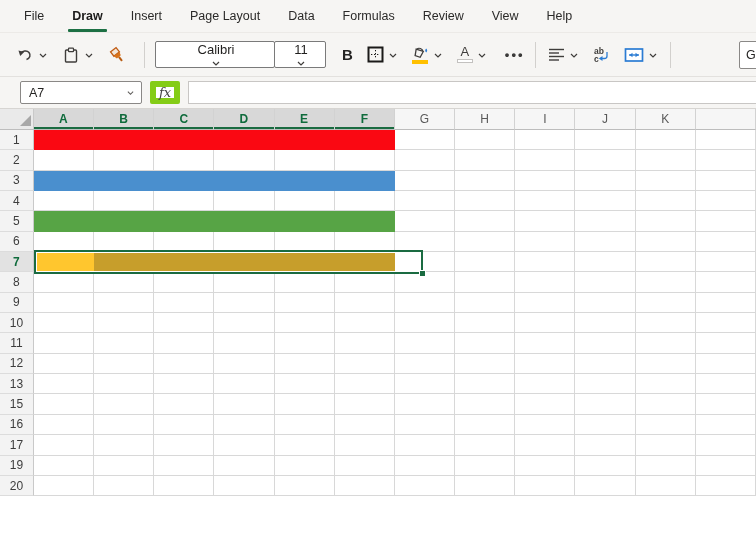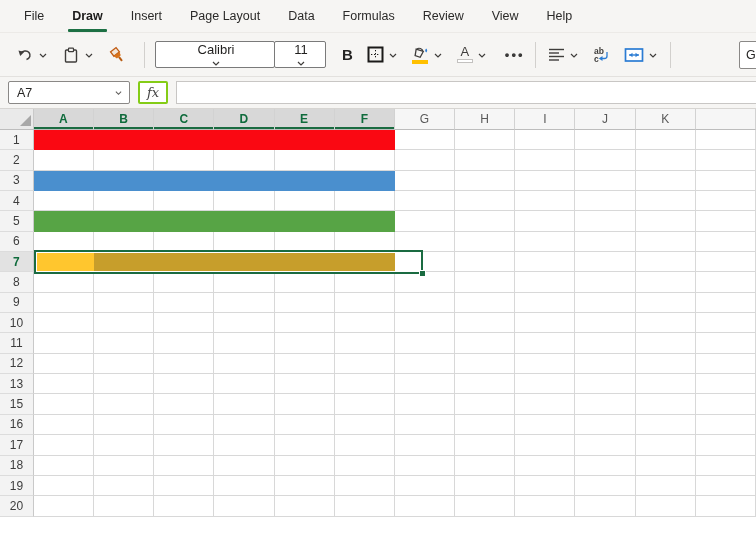--- a/index.html
+++ b/index.html
@@ -21,23 +21,23 @@
   .selectbox { display:flex; align-items:center; justify-content:space-between; background:#fff; border:1px solid #7a7a7a; border-radius:2px; height:27px; padding:0 6px 0 8px; font-size:13px; color:#201f1e;flex-direction:column; }
   .fontbox { width:120px; }
   .sizebox { width:52px; margin-left:-1px; }
   .boldbtn { font-weight:bold; font-size:15px; color:#252423; margin:0 12px 0 16px; }
   .swatchbtn { display:flex; flex-direction:column; align-items:center; justify-content:center; gap:1px; }
   .swatch { width:16px; height:4px; }
   .moredots { font-size:13px; font-weight:bold; letter-spacing:2px; color:#3b3a39; margin:0 6px; }
   .gbox { position:absolute; left:739px; top:8px; width:26px; height:28px; background:#fff; border:1px solid #8a8886; border-radius:2px; display:flex; align-items:center; padding-left:6px; font-size:12.5px; color:#252423; }
 
   
-  .fstrip { height:32px; background:#f6f5f3; display:flex; align-items:center; padding-left:8px; border-bottom:1px solid #d7d5d2; }
+  .fstrip { height:32px; background:#f6f5f3; display:flex; align-items:center; padding-left:20px; border-bottom:1px solid #d7d5d2; }
   .namebox { width:122px; height:23px; background:#fff; border:1px solid #8a8886; border-radius:2px; display:flex; align-items:center; justify-content:space-between; padding:0 6px 0 8px; font-size:12.5px; color:#252423; }
-  .fxbtn { width:30px; height:23px; margin-left:8px; background:#fff; border:2px solid #84cc16; border-radius:2px; display:flex; align-items:center; justify-content:center; font-family:"DejaVu Serif", serif; font-style:italic; font-size:13px; color:#444; }
+  .fxbtn { width:30px; height:23px; margin-left:8px; background:#fff; border:6px solid #84cc16; border-radius:2px; display:flex; align-items:center; justify-content:center; font-family:"DejaVu Serif", serif; font-style:italic; font-size:13px; color:#444; }
   .finput { flex:1; height:23px; margin-left:8px; background:#fff; border:1px solid #c8c6c4; border-right:none; font-size:12px; color:#252423; padding:0 6px; line-height:21px; }
 
   
   .grid { position:relative; width:756px; height:428px; background:#fff; }
   .g-hrow { display:flex; height:21px; }
   .g-corner { position:relative; width:36px; height:21px; background:#eaeaea; border-right:1px solid #c9c9c9; border-bottom:1px solid #bdbdbd; }
   .g-tri { position:absolute; right:2px; bottom:3px; width:0; height:0; border-left:11px solid transparent; border-bottom:11px solid #a8a8a8; }
   .g-h { width:64.2px; height:21px; background:#f6f6f6; border-right:1px solid #d2d2d2; border-bottom:1px solid #bdbdbd; font-size:12px; color:#595959; display:flex; align-items:center; justify-content:center; }
   .g-h.sel { background:#d8d8d8; color:#0f6b3c; font-weight:bold; box-shadow:inset 0 -2px 0 #1a6b41; }
   .g-row { display:flex; height:20.35px; }
@@ -499,35 +499,20 @@
         <div class="g-c"></div>
         <div class="g-c"></div>
         <div class="g-c"></div>
         <div class="g-c"></div>
         <div class="g-c"></div>
         <div class="g-c"></div>
         <div class="g-c"></div>
         <div class="g-c"></div>
       </div>
       <div class="g-row">
-        <div class="g-rh">18</div>
-        <div class="g-c"></div>
-        <div class="g-c"></div>
-        <div class="g-c"></div>
-        <div class="g-c"></div>
-        <div class="g-c"></div>
-        <div class="g-c"></div>
-        <div class="g-c"></div>
-        <div class="g-c"></div>
-        <div class="g-c"></div>
-        <div class="g-c"></div>
-        <div class="g-c"></div>
-        <div class="g-c"></div>
-      </div>
-      <div class="g-row">
         <div class="g-rh">19</div>
         <div class="g-c"></div>
         <div class="g-c"></div>
         <div class="g-c"></div>
         <div class="g-c"></div>
         <div class="g-c"></div>
         <div class="g-c"></div>
         <div class="g-c"></div>
         <div class="g-c"></div>
         <div class="g-c"></div>

